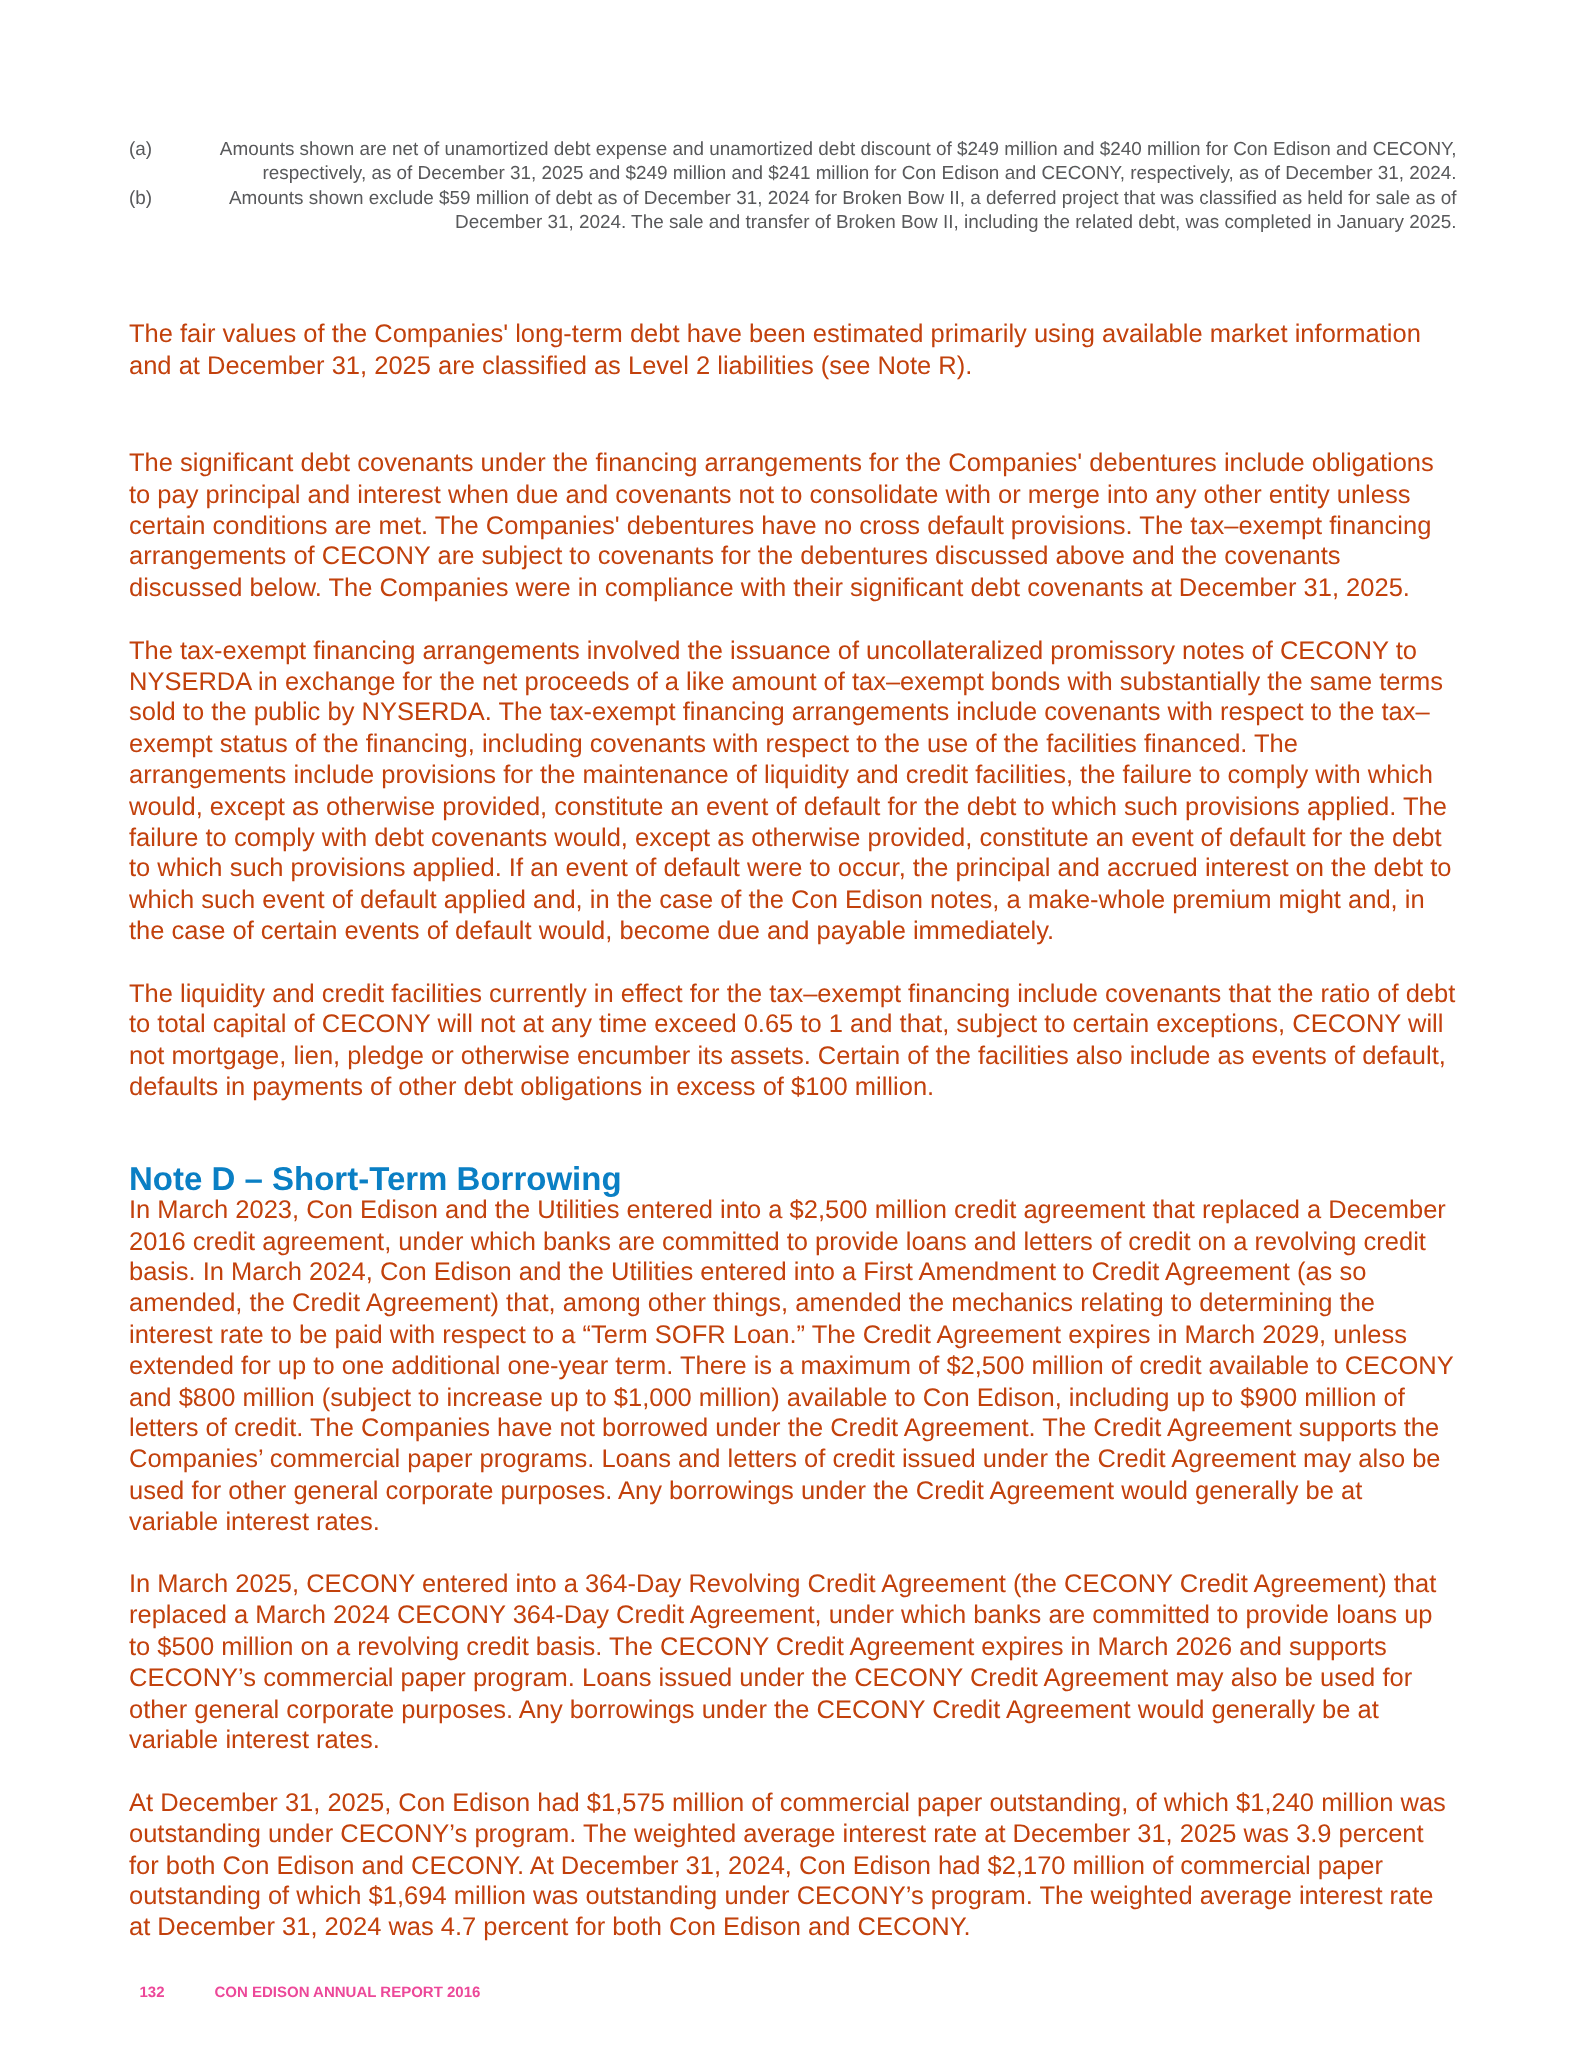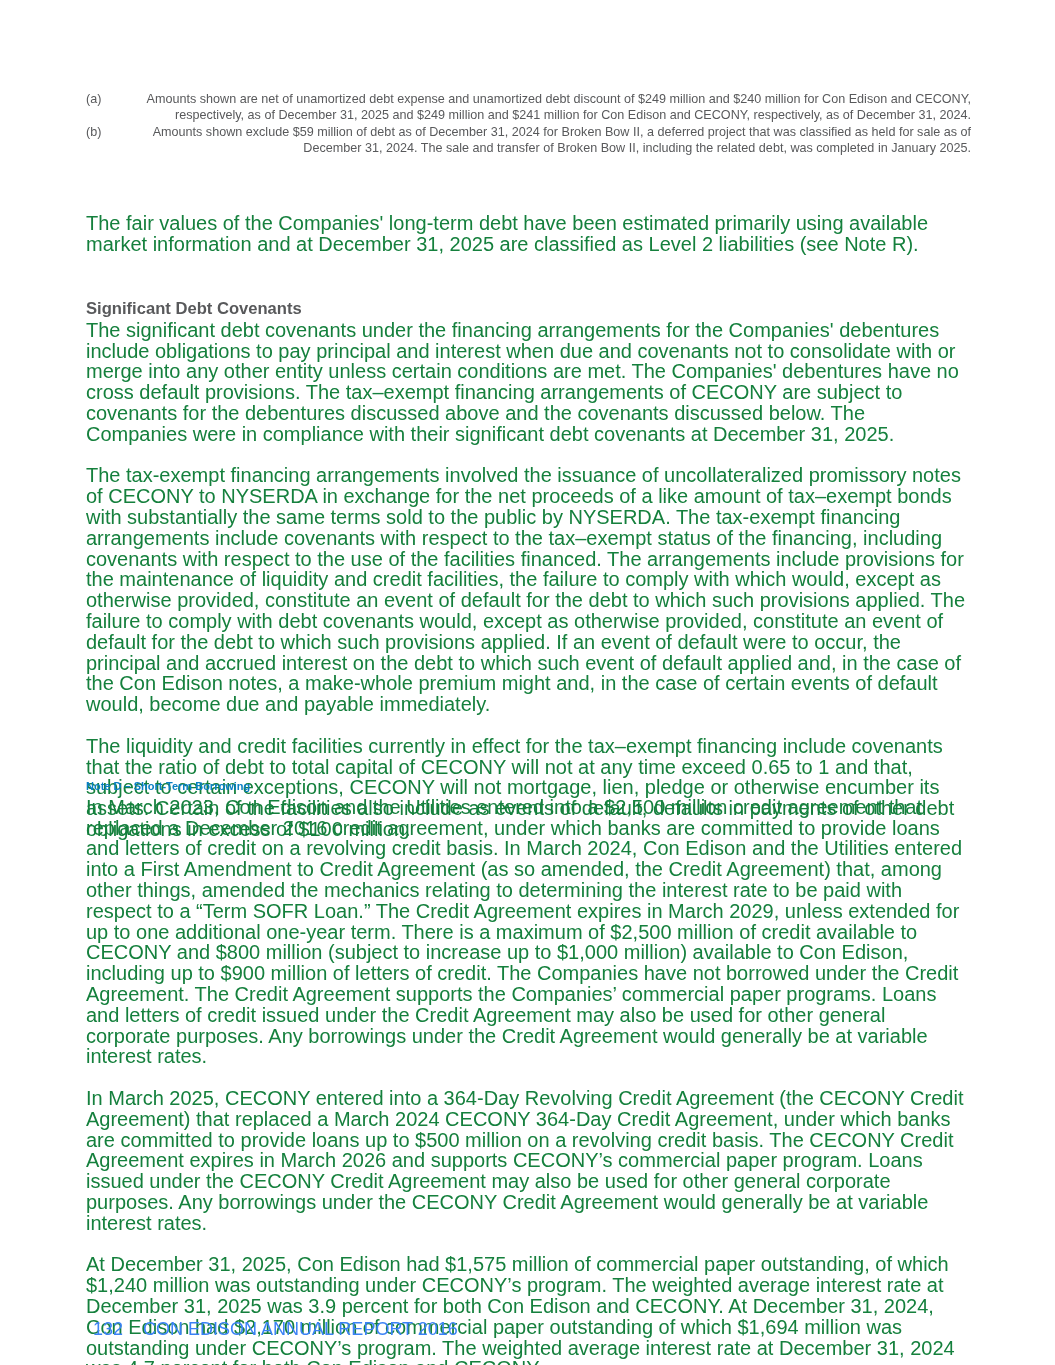--- a/index.html
+++ b/index.html
@@ -36,52 +36,53 @@
     }
     .fn-marker {
       width: 31px;
       flex: 0 0 31px;
     }
     .fn-text {
       flex: 1;
       text-align: right;
     }
     .body-text {
-      font-size: 20px;
+      font-size: 17px;
       line-height: 20.8px;
-      color: #15803d;
+      color: #c2410c;
       margin: 0;
     }
     .block {
       position: absolute;
       left: 0;
       width: 885px;
     }
     .subhead {
       font-weight: bold;
       font-size: 16.6px;
       line-height: 20.8px;
       color: #58595b;
       margin: 0;
     }
     .note-head {
       font-weight: bold;
-      font-size: 11px;
+      font-size: 22px;
       line-height: 20.8px;
       color: #0a7fc4;
       margin: 0;
     }
     .footer {
       position: absolute;
       top: 1320px;
       left: 93px;
-      font-size: 18px;
+      font-size: 10px;
       line-height: 18px;
-      color: #3b82f6;
+      color: #ec4899;
       display: flex;
+      font-weight: bold;
     }
     .page-number {
       width: 50px;
     }
   </style>
 </head>
 <body>
 
 <div class="page">
 
@@ -94,21 +95,20 @@
       <span class="fn-marker">(b)</span>
       <span class="fn-text">Amounts shown exclude $59 million of debt as of December 31, 2024 for Broken Bow II, a deferred project that was classified as held for sale as of December 31, 2024. The sale and transfer of Broken Bow II, including the related debt, was completed in January 2025.</span>
     </div>
   </div>
 
   <div class="block" style="top:213px;">
     <p class="body-text">The fair values of the Companies' long-term debt have been estimated primarily using available market information and at December 31, 2025 are classified as Level 2 liabilities (see Note R).</p>
   </div>
 
   <div class="block" style="top:299px;">
-    <h3 class="subhead">Significant Debt Covenants</h3>
     <p class="body-text">The significant debt covenants under the financing arrangements for the Companies' debentures include obligations to pay principal and interest when due and covenants not to consolidate with or merge into any other entity unless certain conditions are met. The Companies' debentures have no cross default provisions. The tax–exempt financing arrangements of CECONY are subject to covenants for the debentures discussed above and the covenants discussed below. The Companies were in compliance with their significant debt covenants at December 31, 2025.</p>
     <p class="body-text" style="margin-top:20.8px;">The tax-exempt financing arrangements involved the issuance of uncollateralized promissory notes of CECONY to NYSERDA in exchange for the net proceeds of a like amount of tax–exempt bonds with substantially the same terms sold to the public by NYSERDA. The tax-exempt financing arrangements include covenants with respect to the tax–exempt status of the financing, including covenants with respect to the use of the facilities financed. The arrangements include provisions for the maintenance of liquidity and credit facilities, the failure to comply with which would, except as otherwise provided, constitute an event of default for the debt to which such provisions applied. The failure to comply with debt covenants would, except as otherwise provided, constitute an event of default for the debt to which such provisions applied. If an event of default were to occur, the principal and accrued interest on the debt to which such event of default applied and, in the case of the Con Edison notes, a make-whole premium might and, in the case of certain events of default would, become due and payable immediately.</p>
     <p class="body-text" style="margin-top:20.8px;">The liquidity and credit facilities currently in effect for the tax–exempt financing include covenants that the ratio of debt to total capital of CECONY will not at any time exceed 0.65 to 1 and that, subject to certain exceptions, CECONY will not mortgage, lien, pledge or otherwise encumber its assets. Certain of the facilities also include as events of default, defaults in payments of other debt obligations in excess of $100 million.</p>
   </div>
 
   <div class="block" style="top:776px;">
     <h3 class="note-head">Note D – Short-Term Borrowing</h3>
     <p class="body-text">In March 2023, Con Edison and the Utilities entered into a $2,500 million credit agreement that replaced a December 2016 credit agreement, under which banks are committed to provide loans and letters of credit on a revolving credit basis. In March 2024, Con Edison and the Utilities entered into a First Amendment to Credit Agreement (as so amended, the Credit Agreement) that, among other things, amended the mechanics relating to determining the interest rate to be paid with respect to a “Term SOFR Loan.” The Credit Agreement expires in March 2029, unless extended for up to one additional one-year term. There is a maximum of $2,500 million of credit available to CECONY and $800 million (subject to increase up to $1,000 million) available to Con Edison, including up to $900 million of letters of credit. The Companies have not borrowed under the Credit Agreement. The Credit Agreement supports the Companies’ commercial paper programs. Loans and letters of credit issued under the Credit Agreement may also be used for other general corporate purposes. Any borrowings under the Credit Agreement would generally be at variable interest rates.</p>
     <p class="body-text" style="margin-top:20.8px;">In March 2025, CECONY entered into a 364-Day Revolving Credit Agreement (the CECONY Credit Agreement) that replaced a March 2024 CECONY 364-Day Credit Agreement, under which banks are committed to provide loans up to $500 million on a revolving credit basis. The CECONY Credit Agreement expires in March 2026 and supports CECONY’s commercial paper program. Loans issued under the CECONY Credit Agreement may also be used for other general corporate purposes. Any borrowings under the CECONY Credit Agreement would generally be at variable interest rates.</p>
     <p class="body-text" style="margin-top:20.8px;">At December 31, 2025, Con Edison had $1,575 million of commercial paper outstanding, of which $1,240 million was outstanding under CECONY’s program. The weighted average interest rate at December 31, 2025 was 3.9 percent for both Con Edison and CECONY. At December 31, 2024, Con Edison had $2,170 million of commercial paper outstanding of which $1,694 million was outstanding under CECONY’s program. The weighted average interest rate at December 31, 2024 was 4.7 percent for both Con Edison and CECONY.</p>

